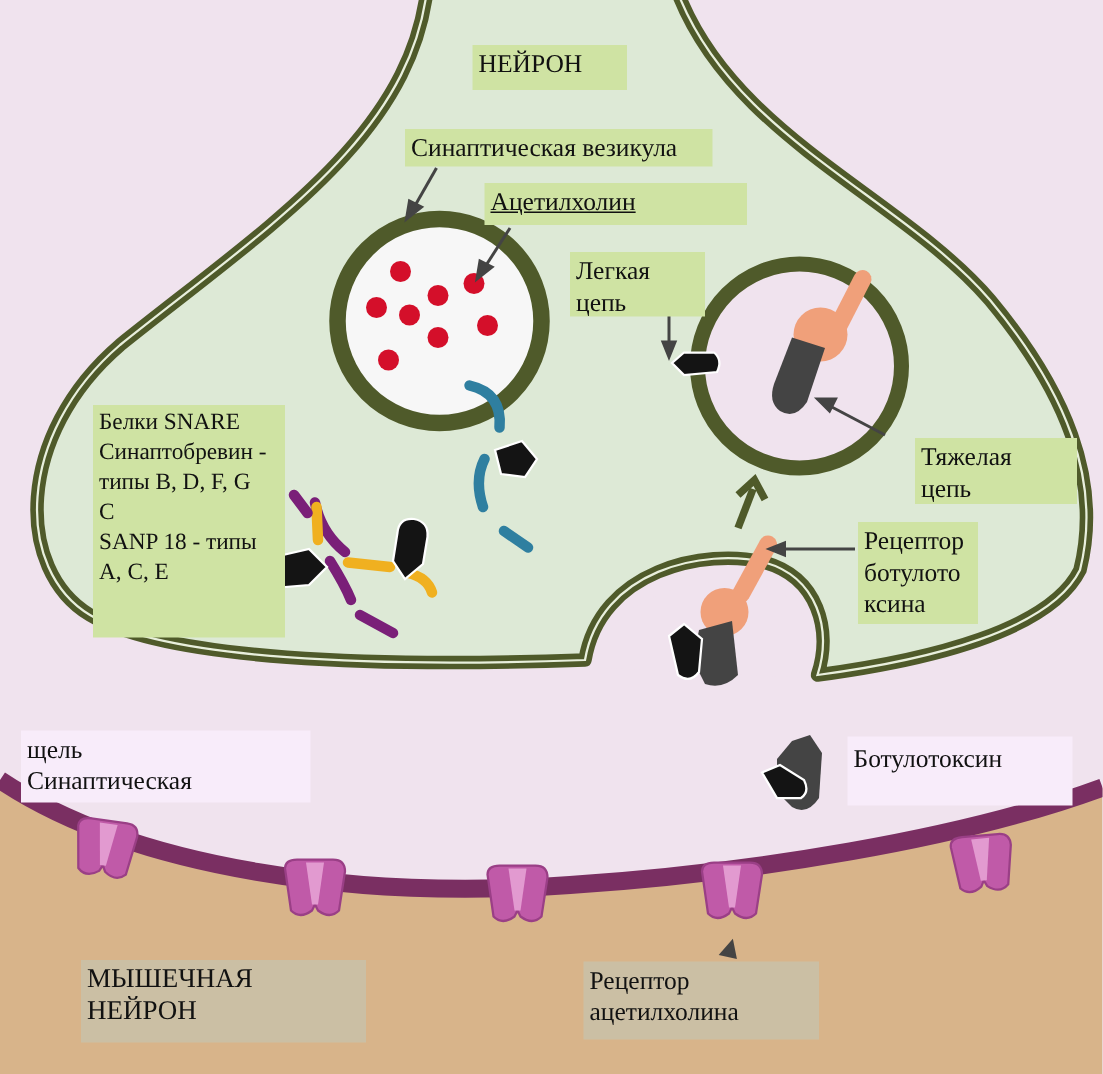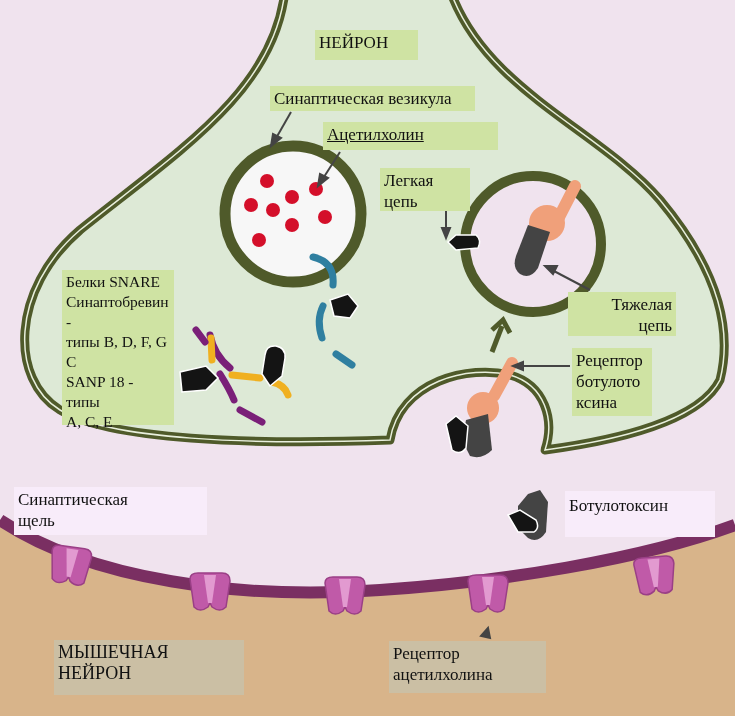--- a/index.html
+++ b/index.html
@@ -128,40 +128,40 @@
 <div class="label green" style="left:270px;top:86px;width:205px;height:25px;">
   <span>Синаптическая везикула</span>
 </div>
 <div class="label green" style="left:323px;top:122px;width:175px;height:28px;text-decoration:underline;">
   <span>Ацетилхолин</span>
 </div>
 <div class="label green" style="left:380px;top:168px;width:90px;height:43px;font-family:Liberation Serif, serif;">
   <div>Легкая</div>
   <div>цепь</div>
 </div>
-<div class="label green" style="left:568px;top:292px;width:108px;height:44px;text-align:right;">
+<div class="label green" style="left:610px;top:292px;width:108px;height:44px;">
   <div>Тяжелая</div>
   <div>цепь</div>
 </div>
 <div class="label green" style="left:572px;top:348px;width:80px;height:68px;">
   <div>Рецептор</div>
   <div>ботулото</div>
   <div>ксина</div>
 </div>
-<div class="label green small" style="left:62px;top:270px;width:112px;height:155px;">
+<div class="label green small" style="left:62px;top:270px;width:128px;height:155px;">
   <div>Белки SNARE</div>
   <div>Синаптобревин -</div>
   <div>типы B, D, F, G</div>
   <div>С</div>
   <div>SANP 18 - типы</div>
   <div>А, С, Е</div>
 </div>
 <div class="label pink" style="left:14px;top:487px;width:193px;height:48px;">
+  <div>щель</div>
   <div>Синаптическая</div>
-  <div>щель</div>
 </div>
 <div class="label pink" style="left:565px;top:491px;width:150px;height:46px;padding-top:4px;">
   <span>Ботулотоксин</span>
 </div>
 <div class="label tan" style="left:10px;top:640px;width:190px;height:55px;font-size:18px;">
   <div>МЫШЕЧНАЯ</div>
   <div>НЕЙРОН</div>
 </div>
 <div class="label tan" style="left:345px;top:641px;width:157px;height:52px;">
   <div>Рецептор</div>

